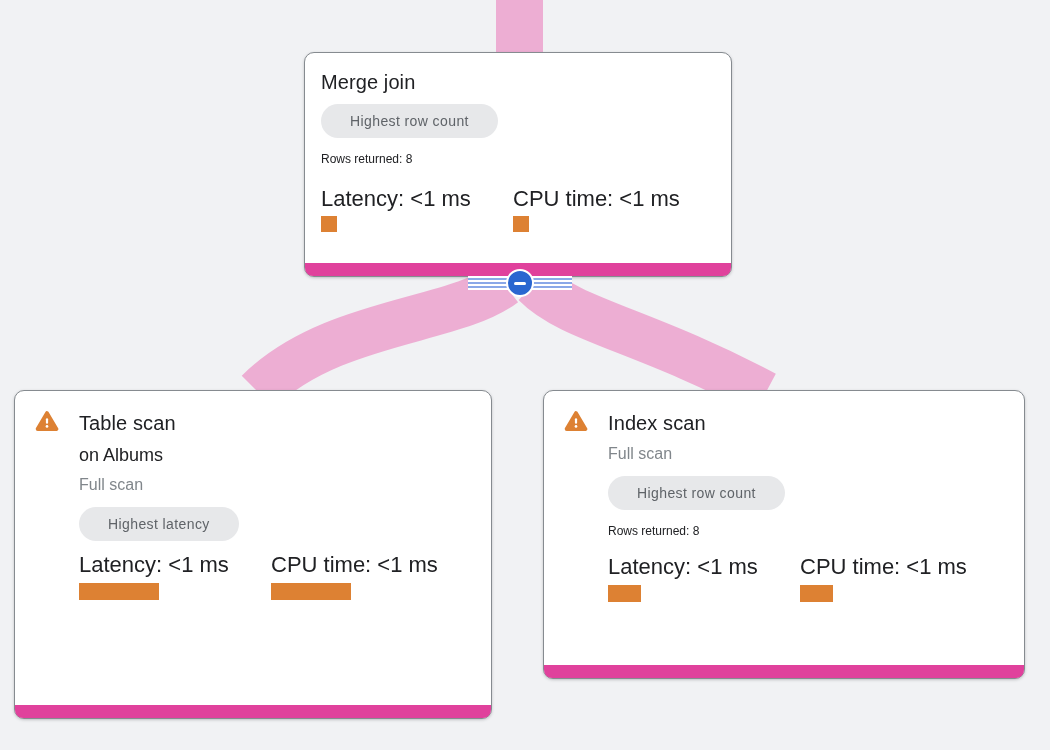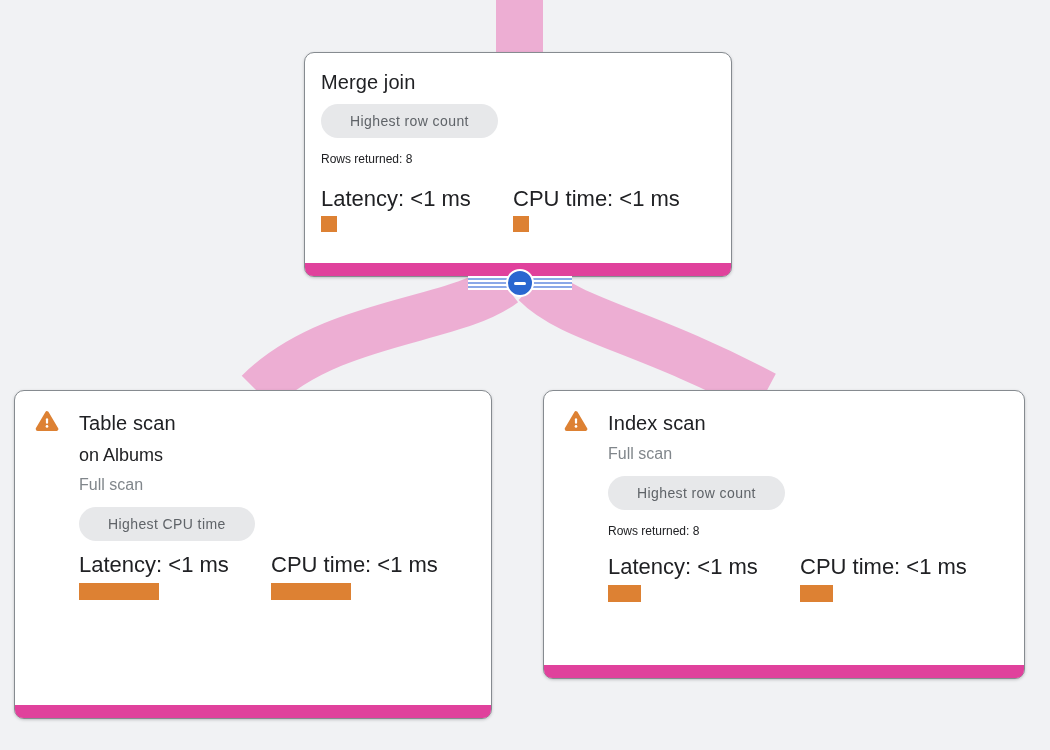--- a/index.html
+++ b/index.html
@@ -194,21 +194,21 @@
     <div class="card-content">
       <svg class="warning-icon" viewBox="0 0 24 22" aria-hidden="true">
         <path d="M12 3.2 L21.3 19 H2.7 Z" style="fill: var(--warning_orange, #DD8133); stroke: var(--warning_orange, #DD8133)" stroke-width="4" stroke-linejoin="round"></path>
         <rect x="10.9" y="8.2" width="2.2" height="5.6" rx="1.1" fill="#ffffff"></rect>
         <circle cx="12" cy="16.4" r="1.35" fill="#ffffff"></circle>
       </svg>
       <div class="node-title">Table scan</div>
       <div class="node-subtitle">on Albums</div>
       <div class="node-scan-type">Full scan</div>
       <div class="badge-row">
-        <span class="badge">Highest CPU time</span>
+        <span class="badge">Highest latency</span>
       </div>
       <div class="metrics-row">
         <div class="metric-col">
           <div class="metric-label">Latency: &lt;1 ms</div>
           <div class="metric-bar"></div>
         </div>
         <div class="metric-col">
           <div class="metric-label">CPU time: &lt;1 ms</div>
           <div class="metric-bar"></div>
         </div>

